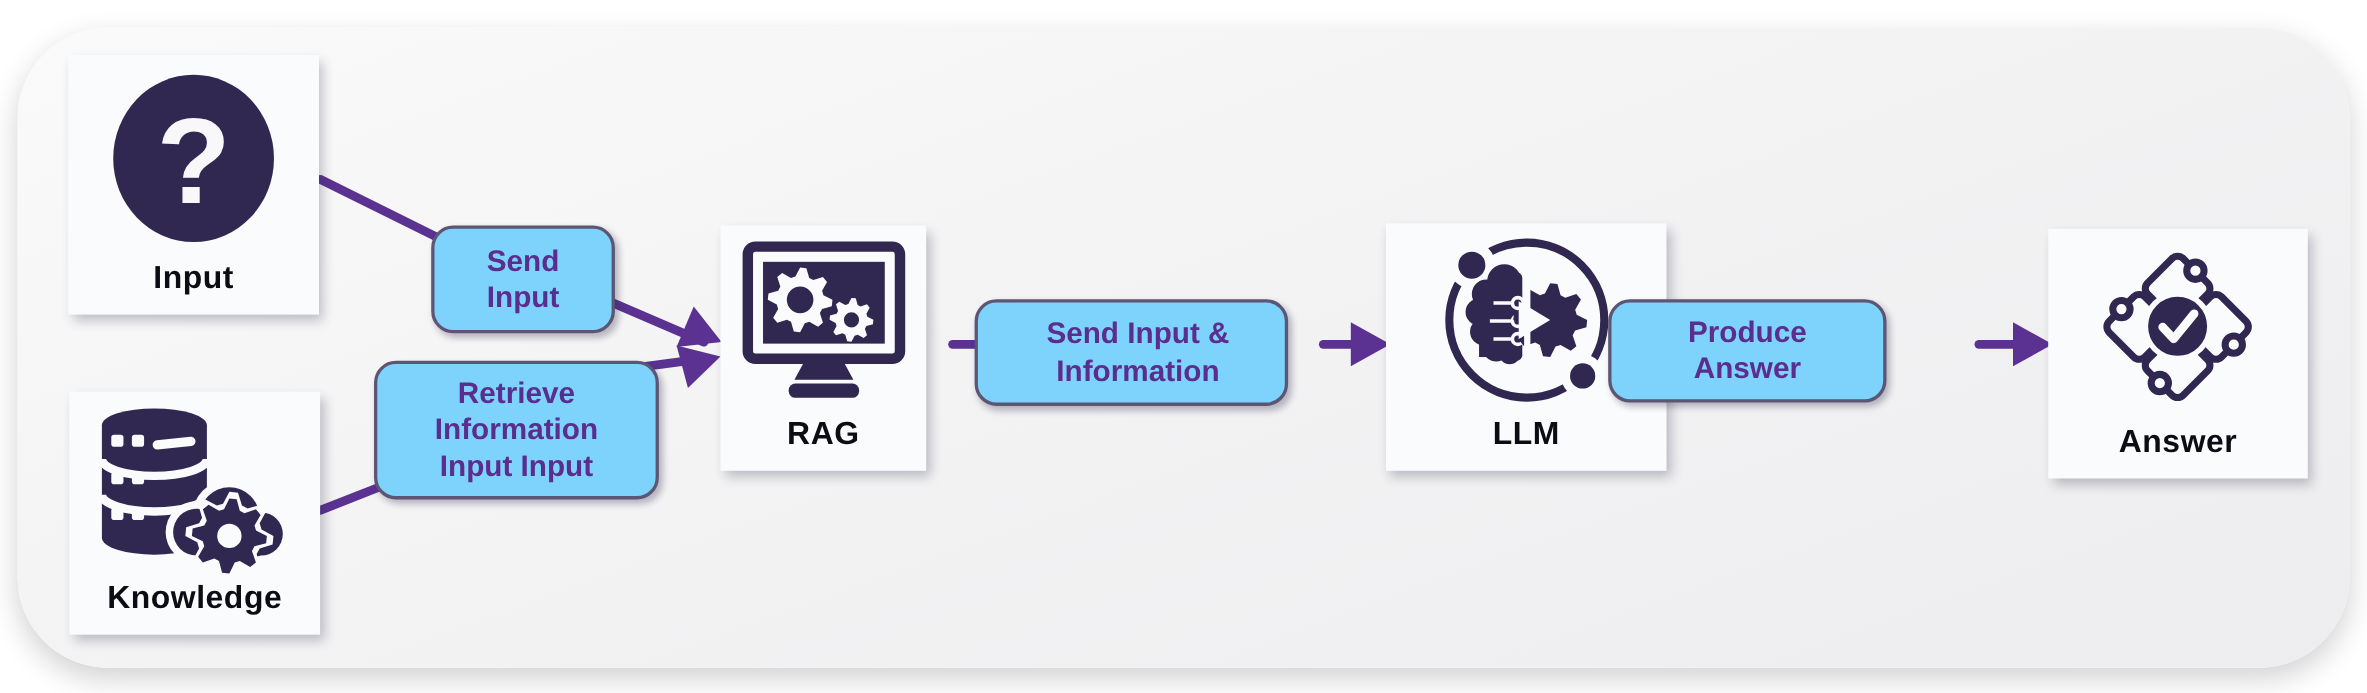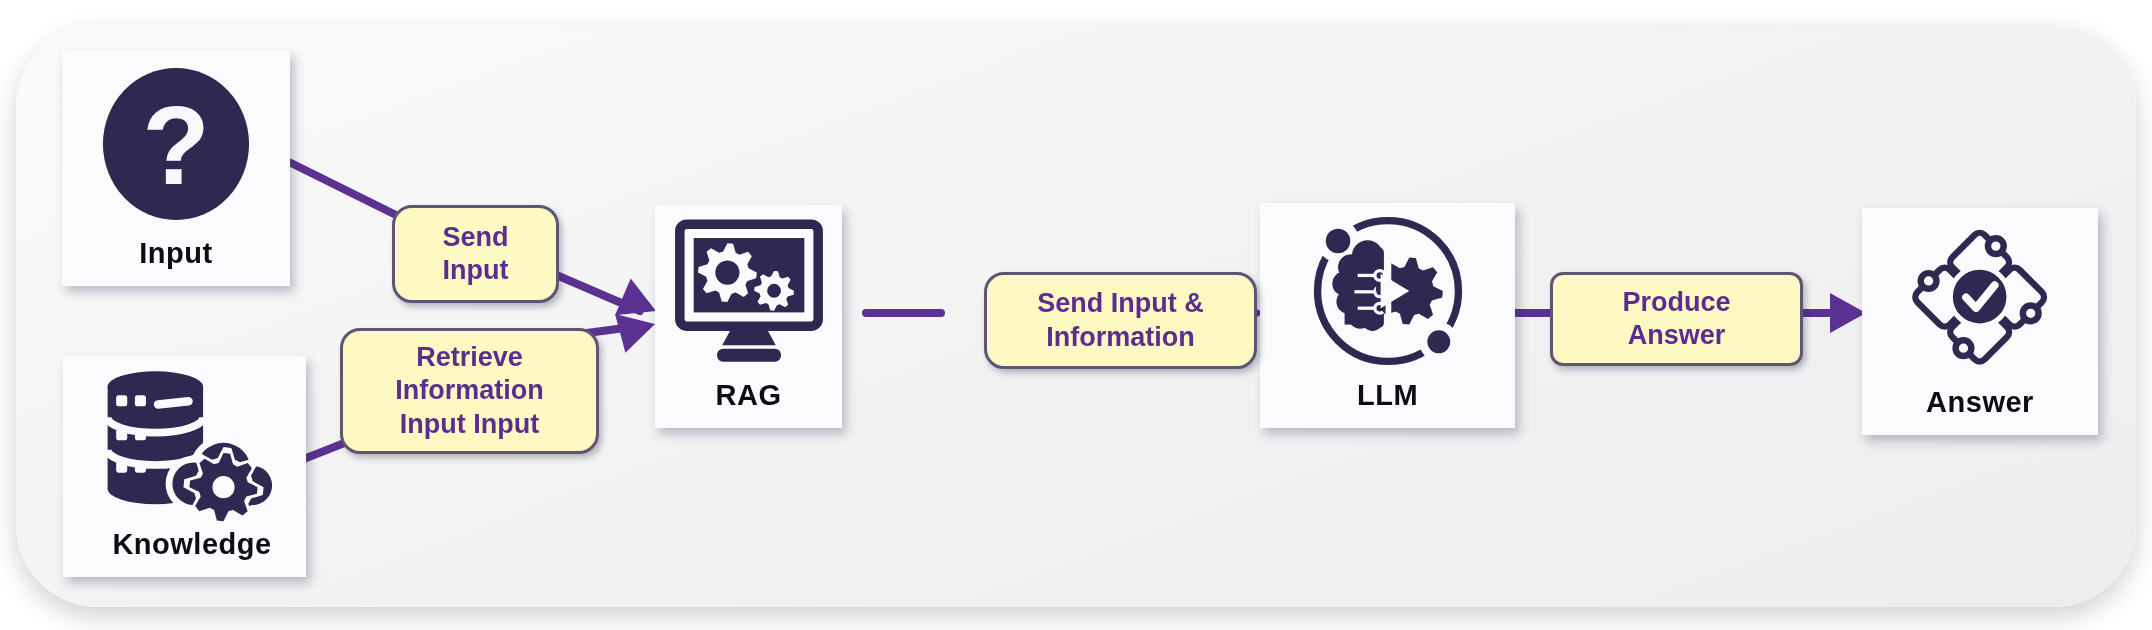--- a/index.html
+++ b/index.html
@@ -8,21 +8,21 @@
   .panel{position:absolute;left:16px;top:25px;width:2120px;height:582px;border-radius:82px;
          background:linear-gradient(160deg,#fafafa 0%,#f3f3f4 45%,#ededef 100%);
          box-shadow:0 10px 26px rgba(0,0,0,0.18);}
   .connectors{position:absolute;left:0;top:0;width:2152px;height:630px;z-index:1;}
   .node{position:absolute;z-index:2;background:#fafbfc;
         box-shadow:4px 6px 10px rgba(40,35,70,0.28);
         display:flex;flex-direction:column;align-items:center;justify-content:flex-end;}
   .node .icon-wrap{flex:1;display:flex;align-items:center;justify-content:center;width:100%;}
   .node-label{font-weight:700;color:#0c0c14;font-size:29px;letter-spacing:0.5px;
               margin-bottom:16px;text-align:center;}
-  .edge-label{position:absolute;z-index:3;background:#fef9c3;border:3px solid #5d5574;
+  .edge-label{position:absolute;z-index:3;background:#7dd3fc;border:3px solid #5d5574;
               border-radius:20px;box-shadow:3px 4px 6px rgba(40,35,70,0.30);
               display:flex;align-items:center;justify-content:center;text-align:center;
               color:#5b2d8e;font-weight:700;font-size:27px;line-height:1.24;
               white-space:pre-line;}
   svg{display:block;}
 </style>
 </head>
 <body>
 
 <div class="page">
@@ -51,21 +51,21 @@
   <div class="node" style="left:62px;top:50px;width:228px;height:236px;">
     <div class="icon-wrap">
       <svg width="158" height="158" viewBox="0 0 160 160">
         <ellipse cx="80" cy="80" rx="74" ry="77" fill="#302850"></ellipse>
         <text x="80" y="121" text-anchor="middle" font-size="112" font-weight="bold" font-family="Liberation Sans, sans-serif" fill="#f8f8fb">?</text>
       </svg>
     </div>
     <div class="node-label">Input</div>
   </div>
 
-  <div class="node" style="left:63px;top:356px;width:228px;height:221px;padding-left:15px;">
+  <div class="node" style="left:63px;top:356px;width:228px;height:221px;">
     <div class="icon-wrap">
       <svg width="196" height="162" viewBox="0 0 230 190">
         <g fill="#302850">
           <ellipse cx="72" cy="30" rx="56" ry="18"></ellipse>
           <rect x="16" y="30" width="112" height="120"></rect>
           <ellipse cx="72" cy="150" rx="56" ry="18"></ellipse>
         </g>
         <g stroke="#fafbfc" stroke-width="9" fill="none">
           <path d="M16,66 A56,18 0 0 0 128,66"></path>
           <path d="M16,104 A56,18 0 0 0 128,104"></path>
@@ -169,18 +169,18 @@
       </svg>
     </div>
     <div class="node-label">Answer</div>
   </div>
 
   <div class="edge-label" style="left:392px;top:205px;width:161px;height:92px;">Send
 Input</div>
   <div class="edge-label" style="left:340px;top:328px;width:253px;height:120px;">Retrieve
 Information
 Input Input</div>
-  <div class="edge-label" style="left:984px;top:272px;width:267px;height:91px;">Send Input &amp;
+  <div class="edge-label" style="left:886px;top:272px;width:267px;height:91px;padding-left:12px;">Send Input &amp;
 Information</div>
-  <div class="edge-label" style="left:1550px;top:272px;width:247px;height:88px;border-radius:13px;">Produce
+  <div class="edge-label" style="left:1462px;top:272px;width:247px;height:88px;">Produce
 Answer</div>
 
 </div>
 
 </body></html>

